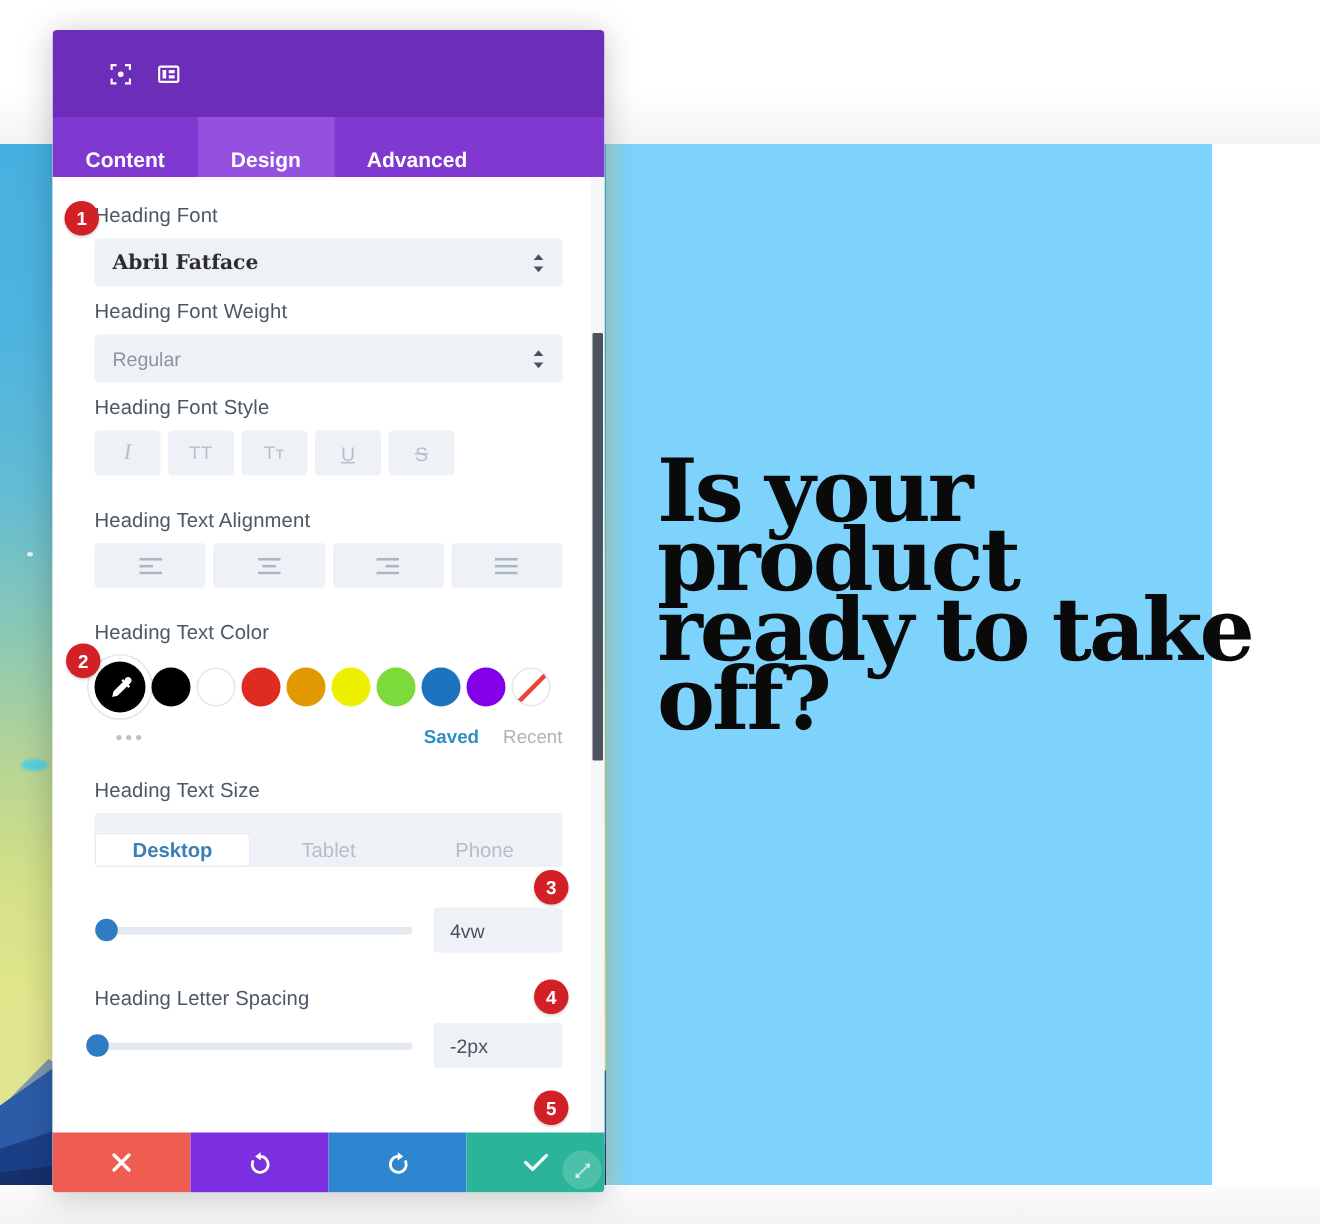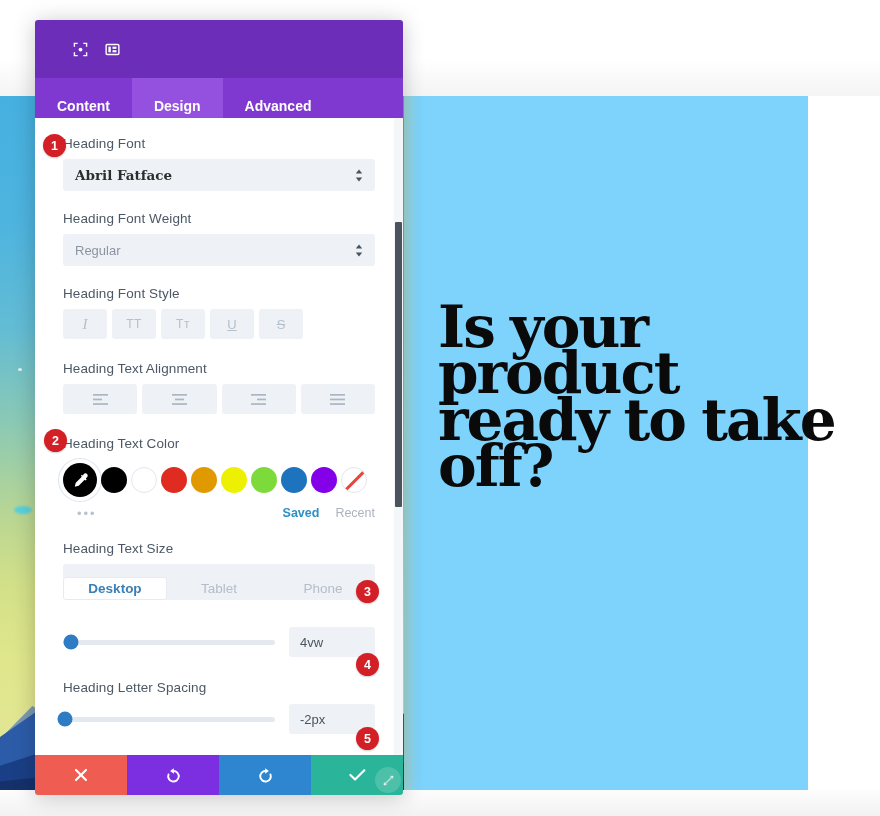--- a/index.html
+++ b/index.html
@@ -194,21 +194,21 @@
     height: 32px;
     background: #eef1f6;
     border-radius: 3px;
     display: flex;
     align-items: center;
     padding: 0 12px;
     font-size: 13px;
     color: #44505e;
     cursor: pointer;
     position: relative;
-    margin-bottom: 20px;
+    margin-bottom: 9px;
     gap: 20px;
   }
   .select-box .sel-val { flex: 1; }
   .select-box.font-val .sel-val {
     font-family: "DejaVu Serif", "Liberation Serif", serif;
     font-weight: 700;
     font-size: 13.5px;
     color: #2d2d2d;
   }
   .caret {

